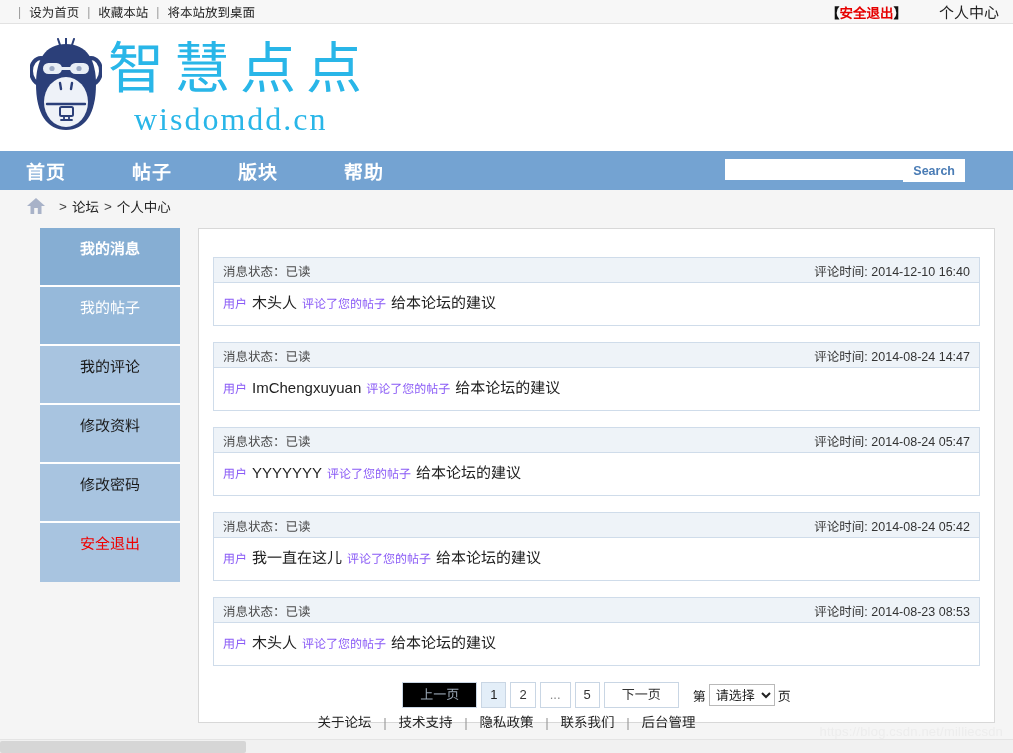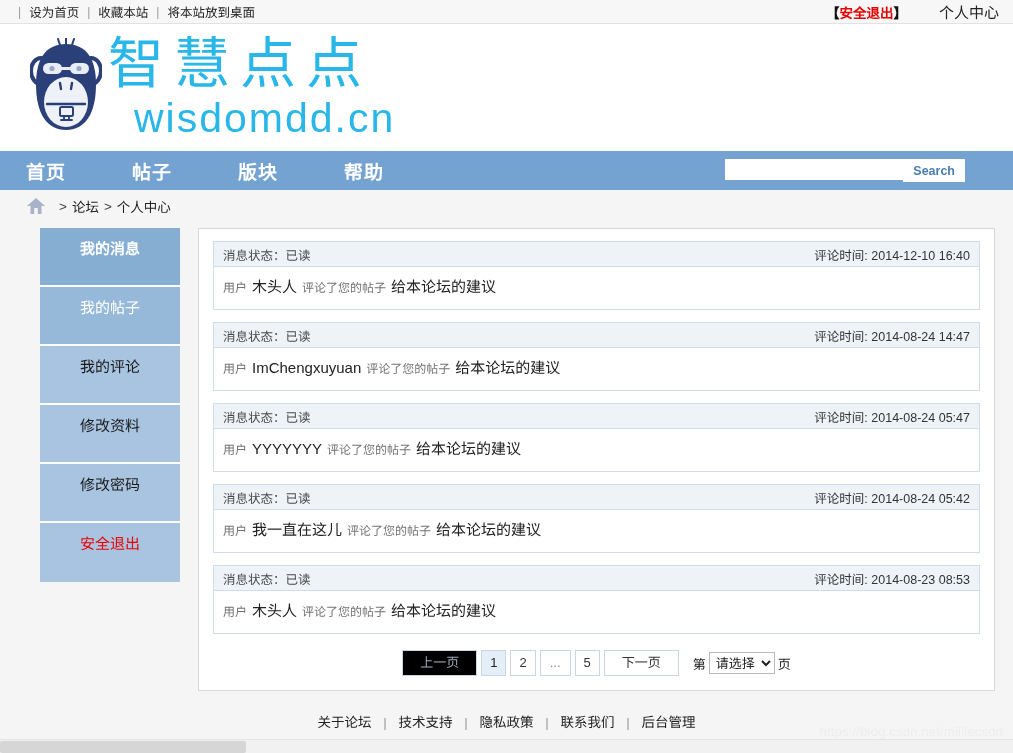--- a/index.html
+++ b/index.html
@@ -87,26 +87,26 @@
     line-height: 1;
   }
   .logo-cn {
     font-size: 56px;
     color: #29b6e8;
     letter-spacing: 10px;
     font-weight: normal;
     font-family: "DejaVu Sans", "Liberation Sans", sans-serif;
   }
   .logo-en {
-    font-size: 41px;
+    font-size: 32px;
     color: #29b6e8;
     letter-spacing: 2px;
     margin-top: 6px;
     margin-left: 26px;
-    font-family: Liberation Sans, sans-serif;
+    font-family: Liberation Serif, serif;
   }
 
   
   .navbar {
     height: 39px;
     background: #74a3d2;
     display: flex;
     align-items: center;
     padding-left: 26px;
     box-sizing: border-box;
@@ -223,20 +223,21 @@
     background: #ffffff;
     border: 1px solid #d8d8d8;
     padding: 12px 14px 14px 14px;
     box-sizing: border-box;
     min-height: 410px;
   }
   .msg {
     border: 1px solid #cfdcea;
     margin-bottom: 12px;
     background: #ffffff;
+    margin-top: 16px;
   }
   .msg-head {
     background: #eef3f8;
     border-bottom: 1px solid #cfdcea;
     height: 25px;
     display: flex;
     align-items: center;
     padding: 0 9px;
     box-sizing: border-box;
     font-size: 12.5px;
@@ -250,21 +251,21 @@
   .msg-body {
     padding: 8px 9px 10px 9px;
     display: flex;
     align-items: baseline;
     flex-wrap: wrap;
     gap: 5px;
     min-height: 24px;
   }
   .t-small {
     font-size: 12px;
-    color: #737373;
+    color: #8b5cf6;
     text-align: right;
   }
   .t-strong {
     font-size: 15px;
     color: #222;
   }
 
   
   .pager {
     display: flex;

